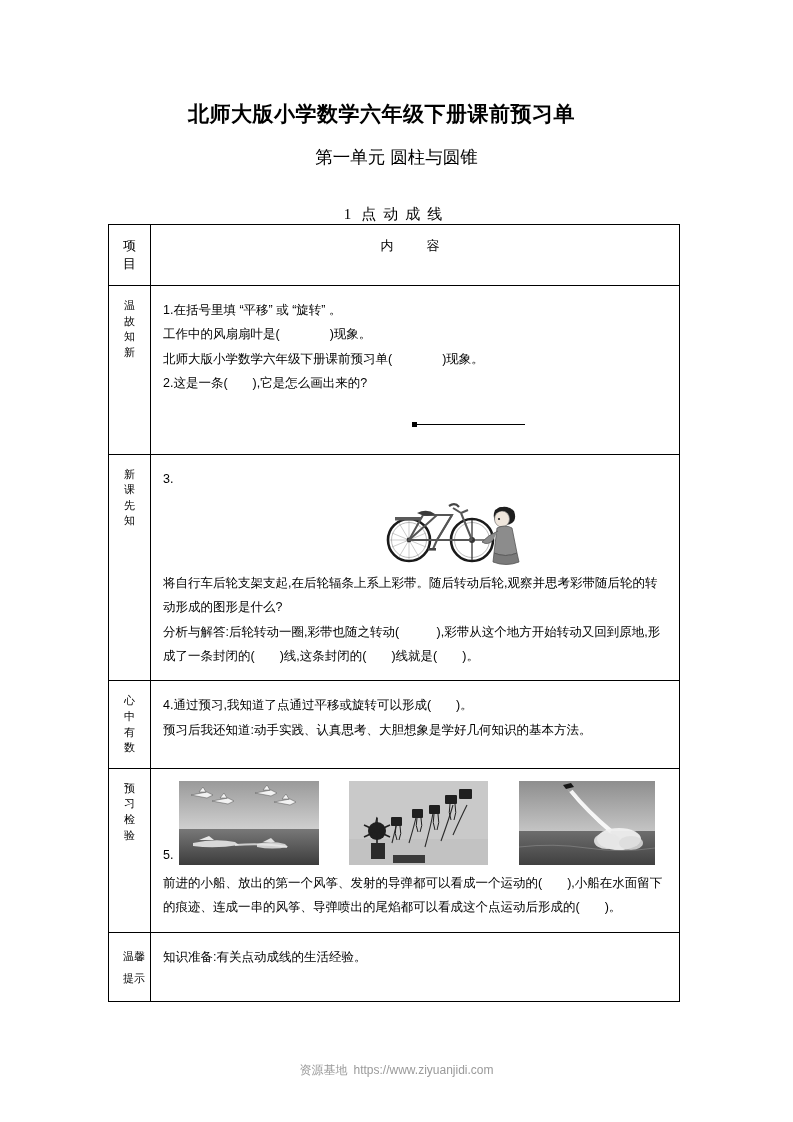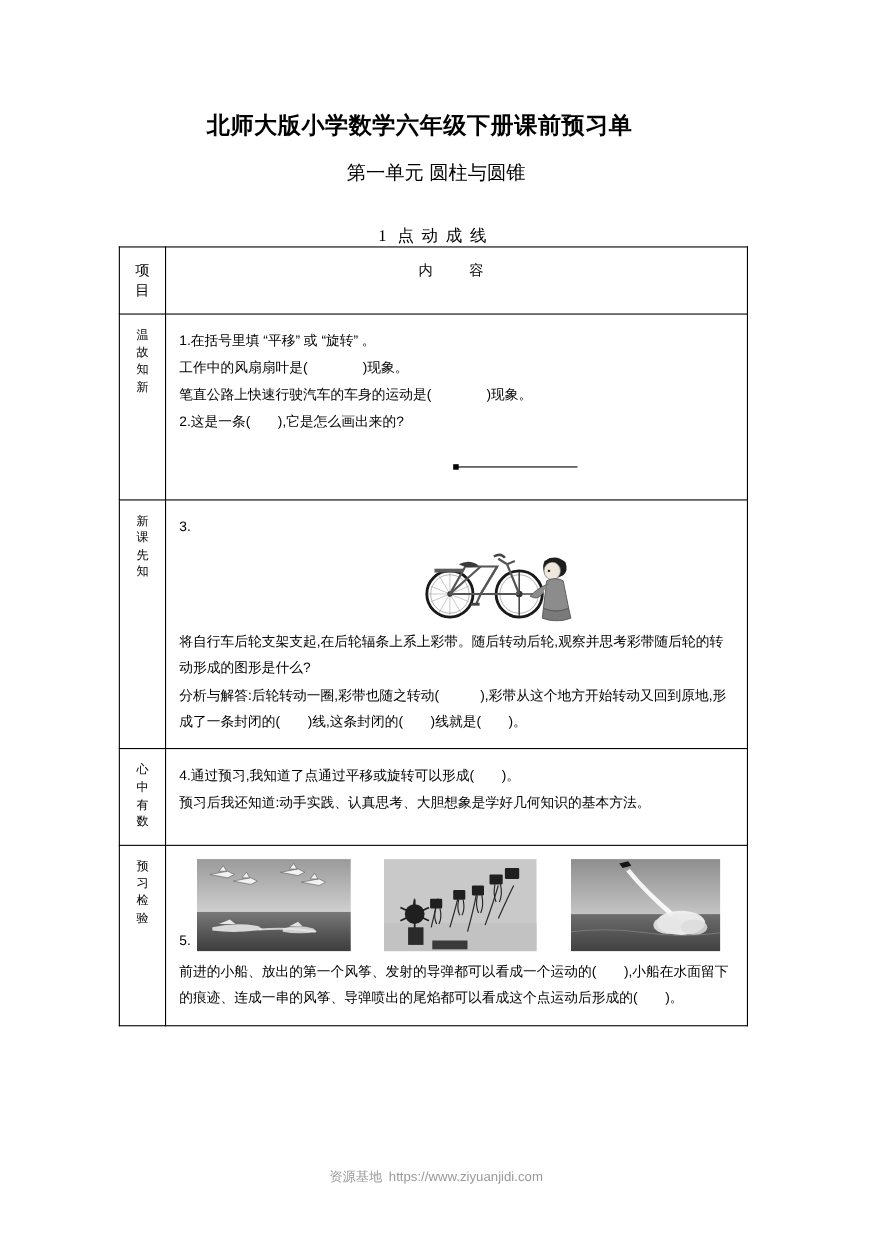--- a/index.html
+++ b/index.html
@@ -212,21 +212,21 @@
         <td class="hdr-content">内　容</td>
       </tr>
 
       <tr>
         <td class="vlabel">
           <span class="vtxt">温故知新</span>
         </td>
         <td class="cell">
           <p>1.在括号里填 “平移” 或 “旋转” 。</p>
           <p>工作中的风扇扇叶是(　　　　)现象。</p>
-          <p>笔直公路上快速行驶汽车的车身的运动是(　　　　)现象。</p>
+          <p>北师大版小学数学六年级下册课前预习单(　　　　)现象。</p>
           <p>2.这是一条(　　),它是怎么画出来的?</p>
           <div class="ray-wrap">
             <div class="ray"></div>
           </div>
         </td>
       </tr>
 
       <tr>
         <td class="vlabel">
           <span class="vtxt">新课先知</span>
@@ -404,20 +404,28 @@
                 <path d="M0 66 q34 -4 68 1 q34 5 68 0" stroke="#8d8d8d" stroke-width="1" fill="none" opacity="0.6"></path>
               </svg>
             </div>
 
             <span class="item5">5.</span>
           </div>
           <p class="tail-text">前进的小船、放出的第一个风筝、发射的导弹都可以看成一个运动的(　　),小船在水面留下的痕迹、连成一串的风筝、导弹喷出的尾焰都可以看成这个点运动后形成的(　　)。</p>
         </td>
       </tr>
 
+      <tr>
+        <td class="vlabel two-line">
+          <span class="vtxt">温馨提示</span>
+        </td>
+        <td class="cell">
+          <p>知识准备:有关点动成线的生活经验。</p>
+        </td>
+      </tr>
 
     </tbody>
   </table>
 
   <div class="footer">
     <span class="cn">资源基地</span><span>https://www.ziyuanjidi.com</span>
   </div>
 
 </div>
 

